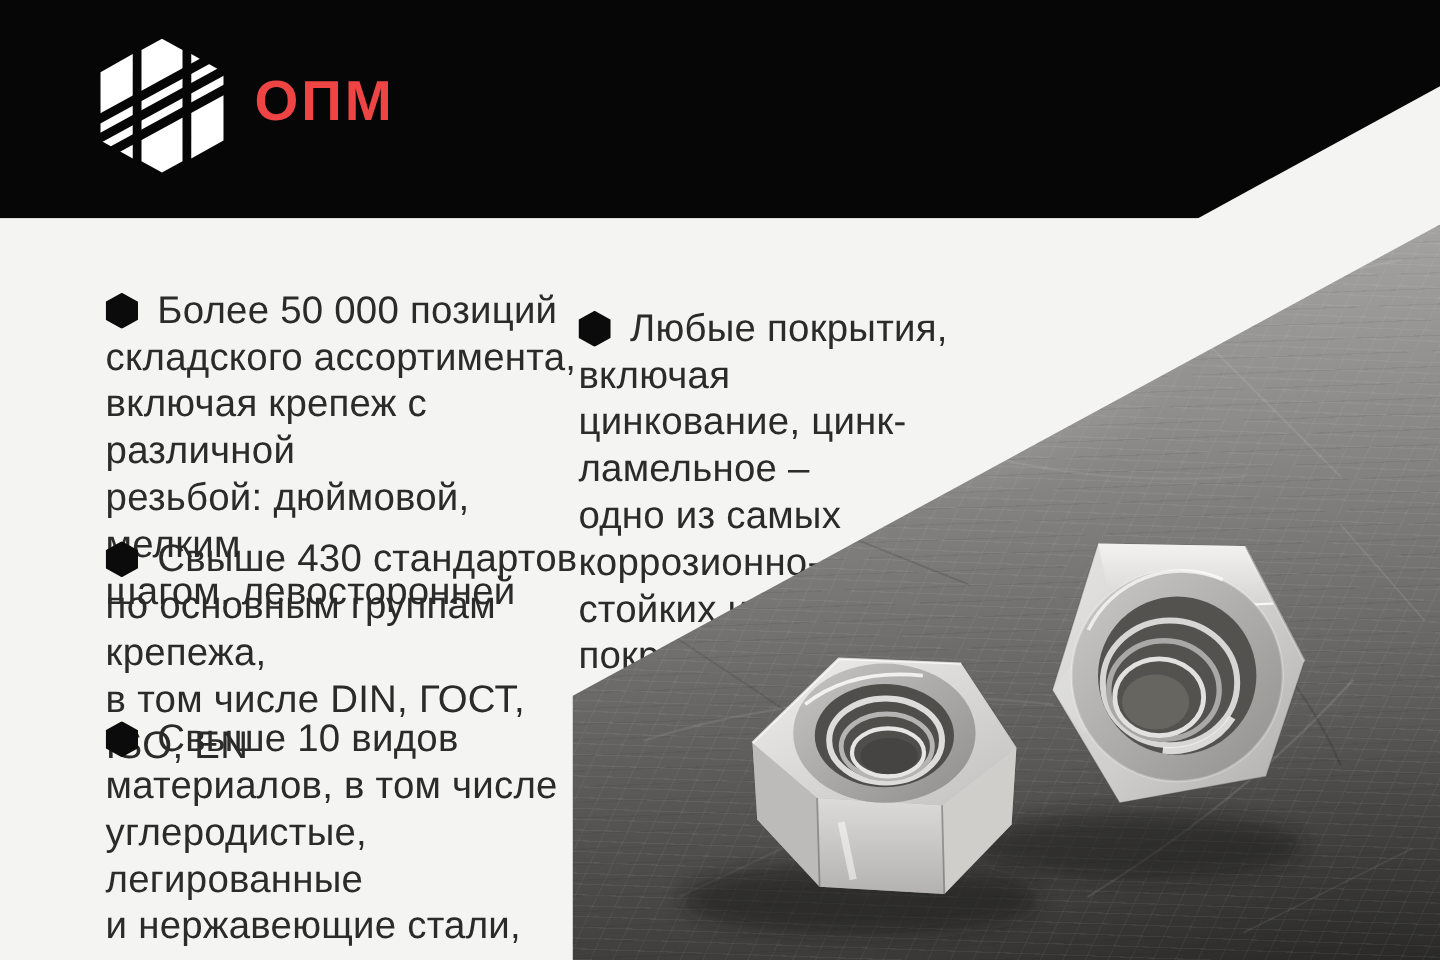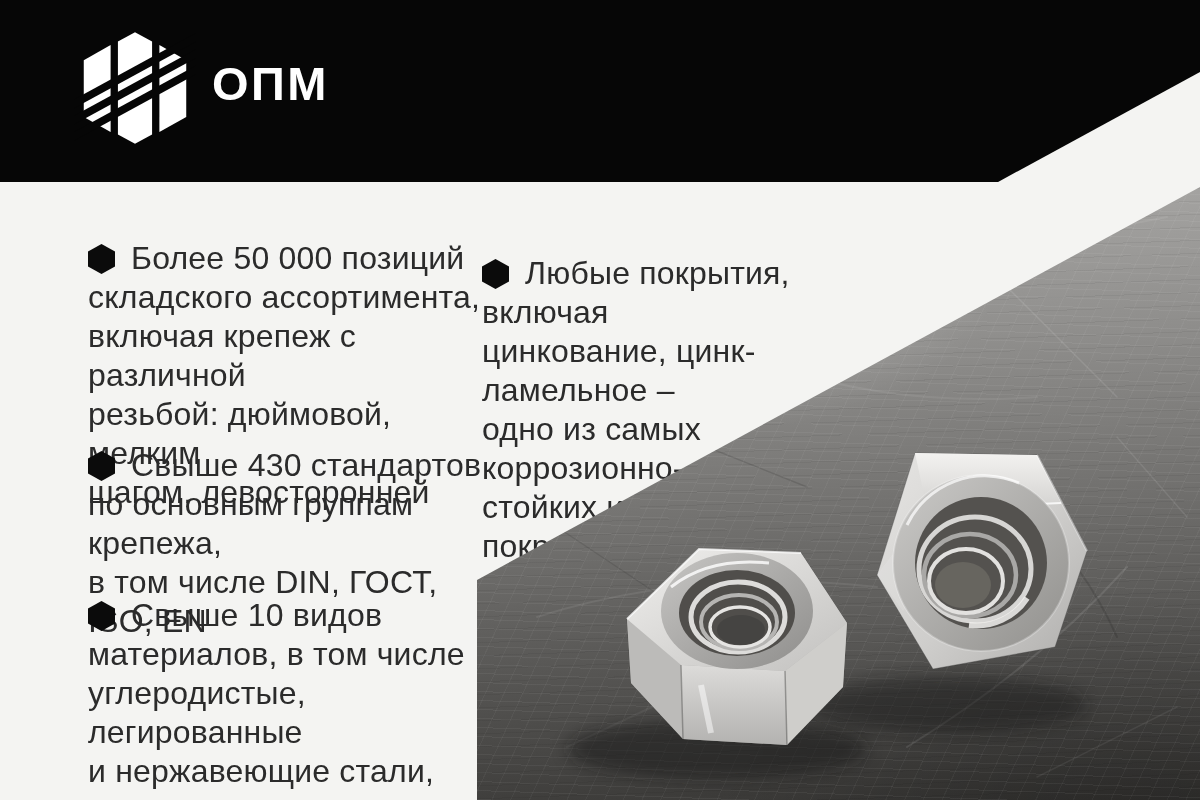--- a/index.html
+++ b/index.html
@@ -10,21 +10,21 @@
   }
   
   .header-band{
     position:absolute;left:0;top:0;width:1200px;height:182px;
     background:#060606;
     clip-path:polygon(0 0,100% 0,100% 39.5%,83.17% 100%,0 100%);
   }
   .logo{position:absolute;left:74px;top:30px;width:122px;height:116px;}
   .brand{
     position:absolute;left:212px;top:57px;height:54px;line-height:54px;
-    font-size:47px;font-weight:700;letter-spacing:2.5px;color:#ffffff;
+    font-size:47px;font-weight:700;letter-spacing:2.5px;color:#ef4444;
   }
   
   .feature{
     position:absolute;width:420px;color:#2b2b2b;
   }
   .feature p{
     margin:0;font-size:32px;line-height:39px;letter-spacing:.2px;
     white-space:pre-line;text-indent:43px;
   }
   .hex-bullet{

